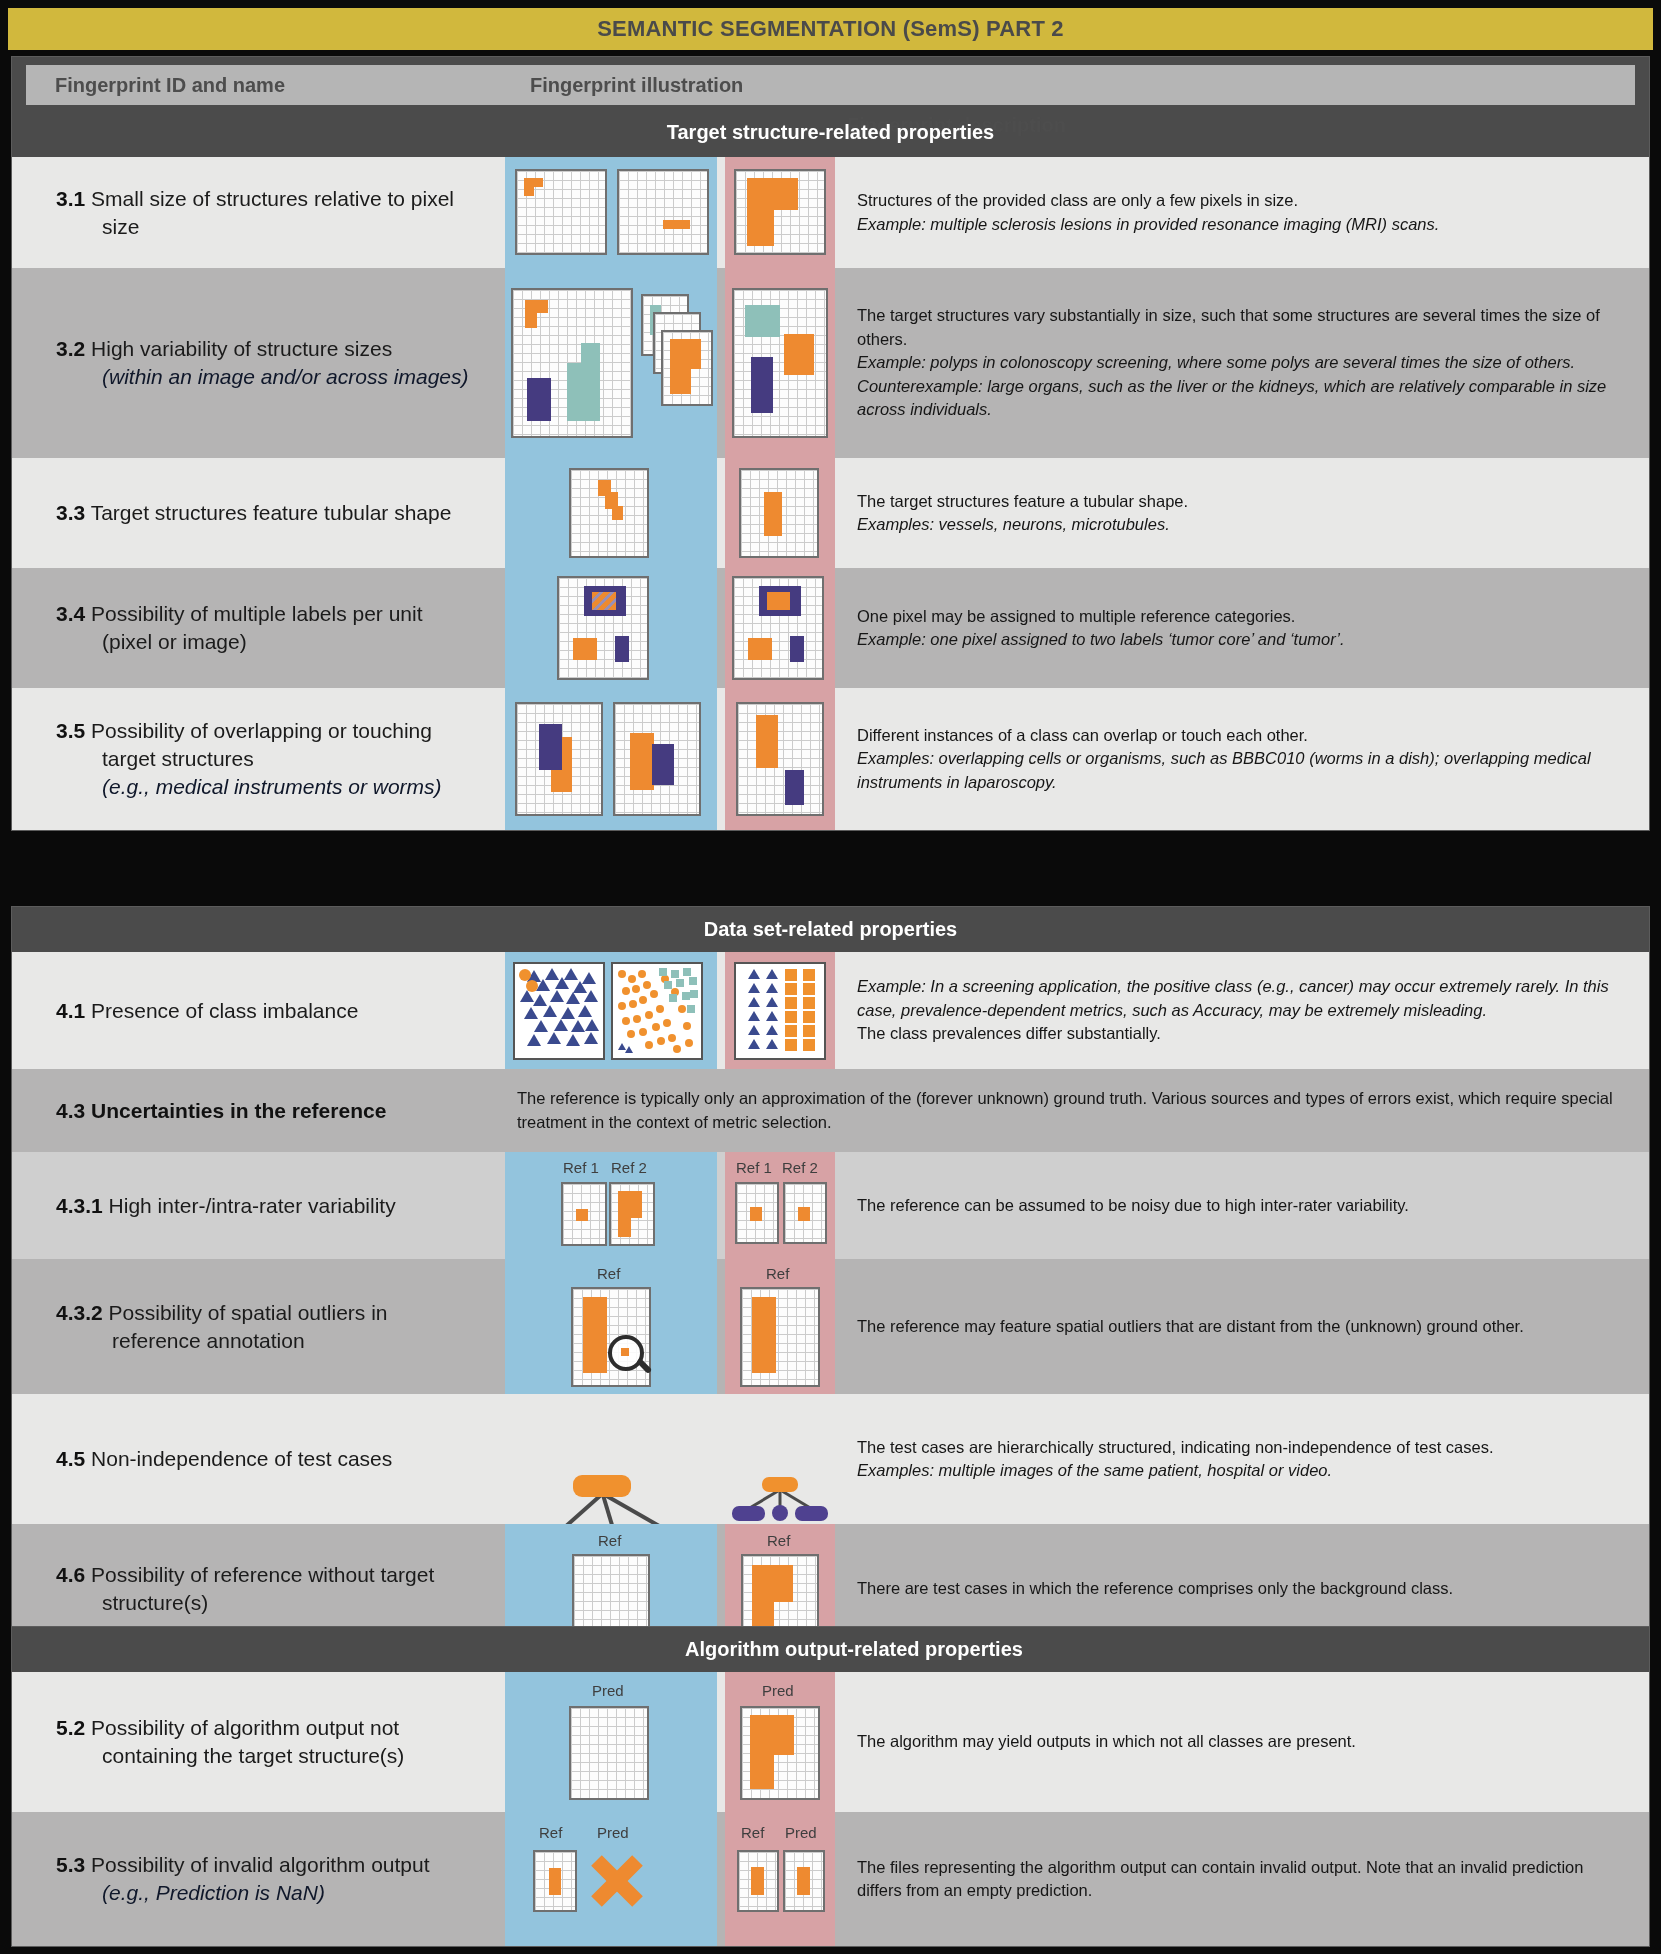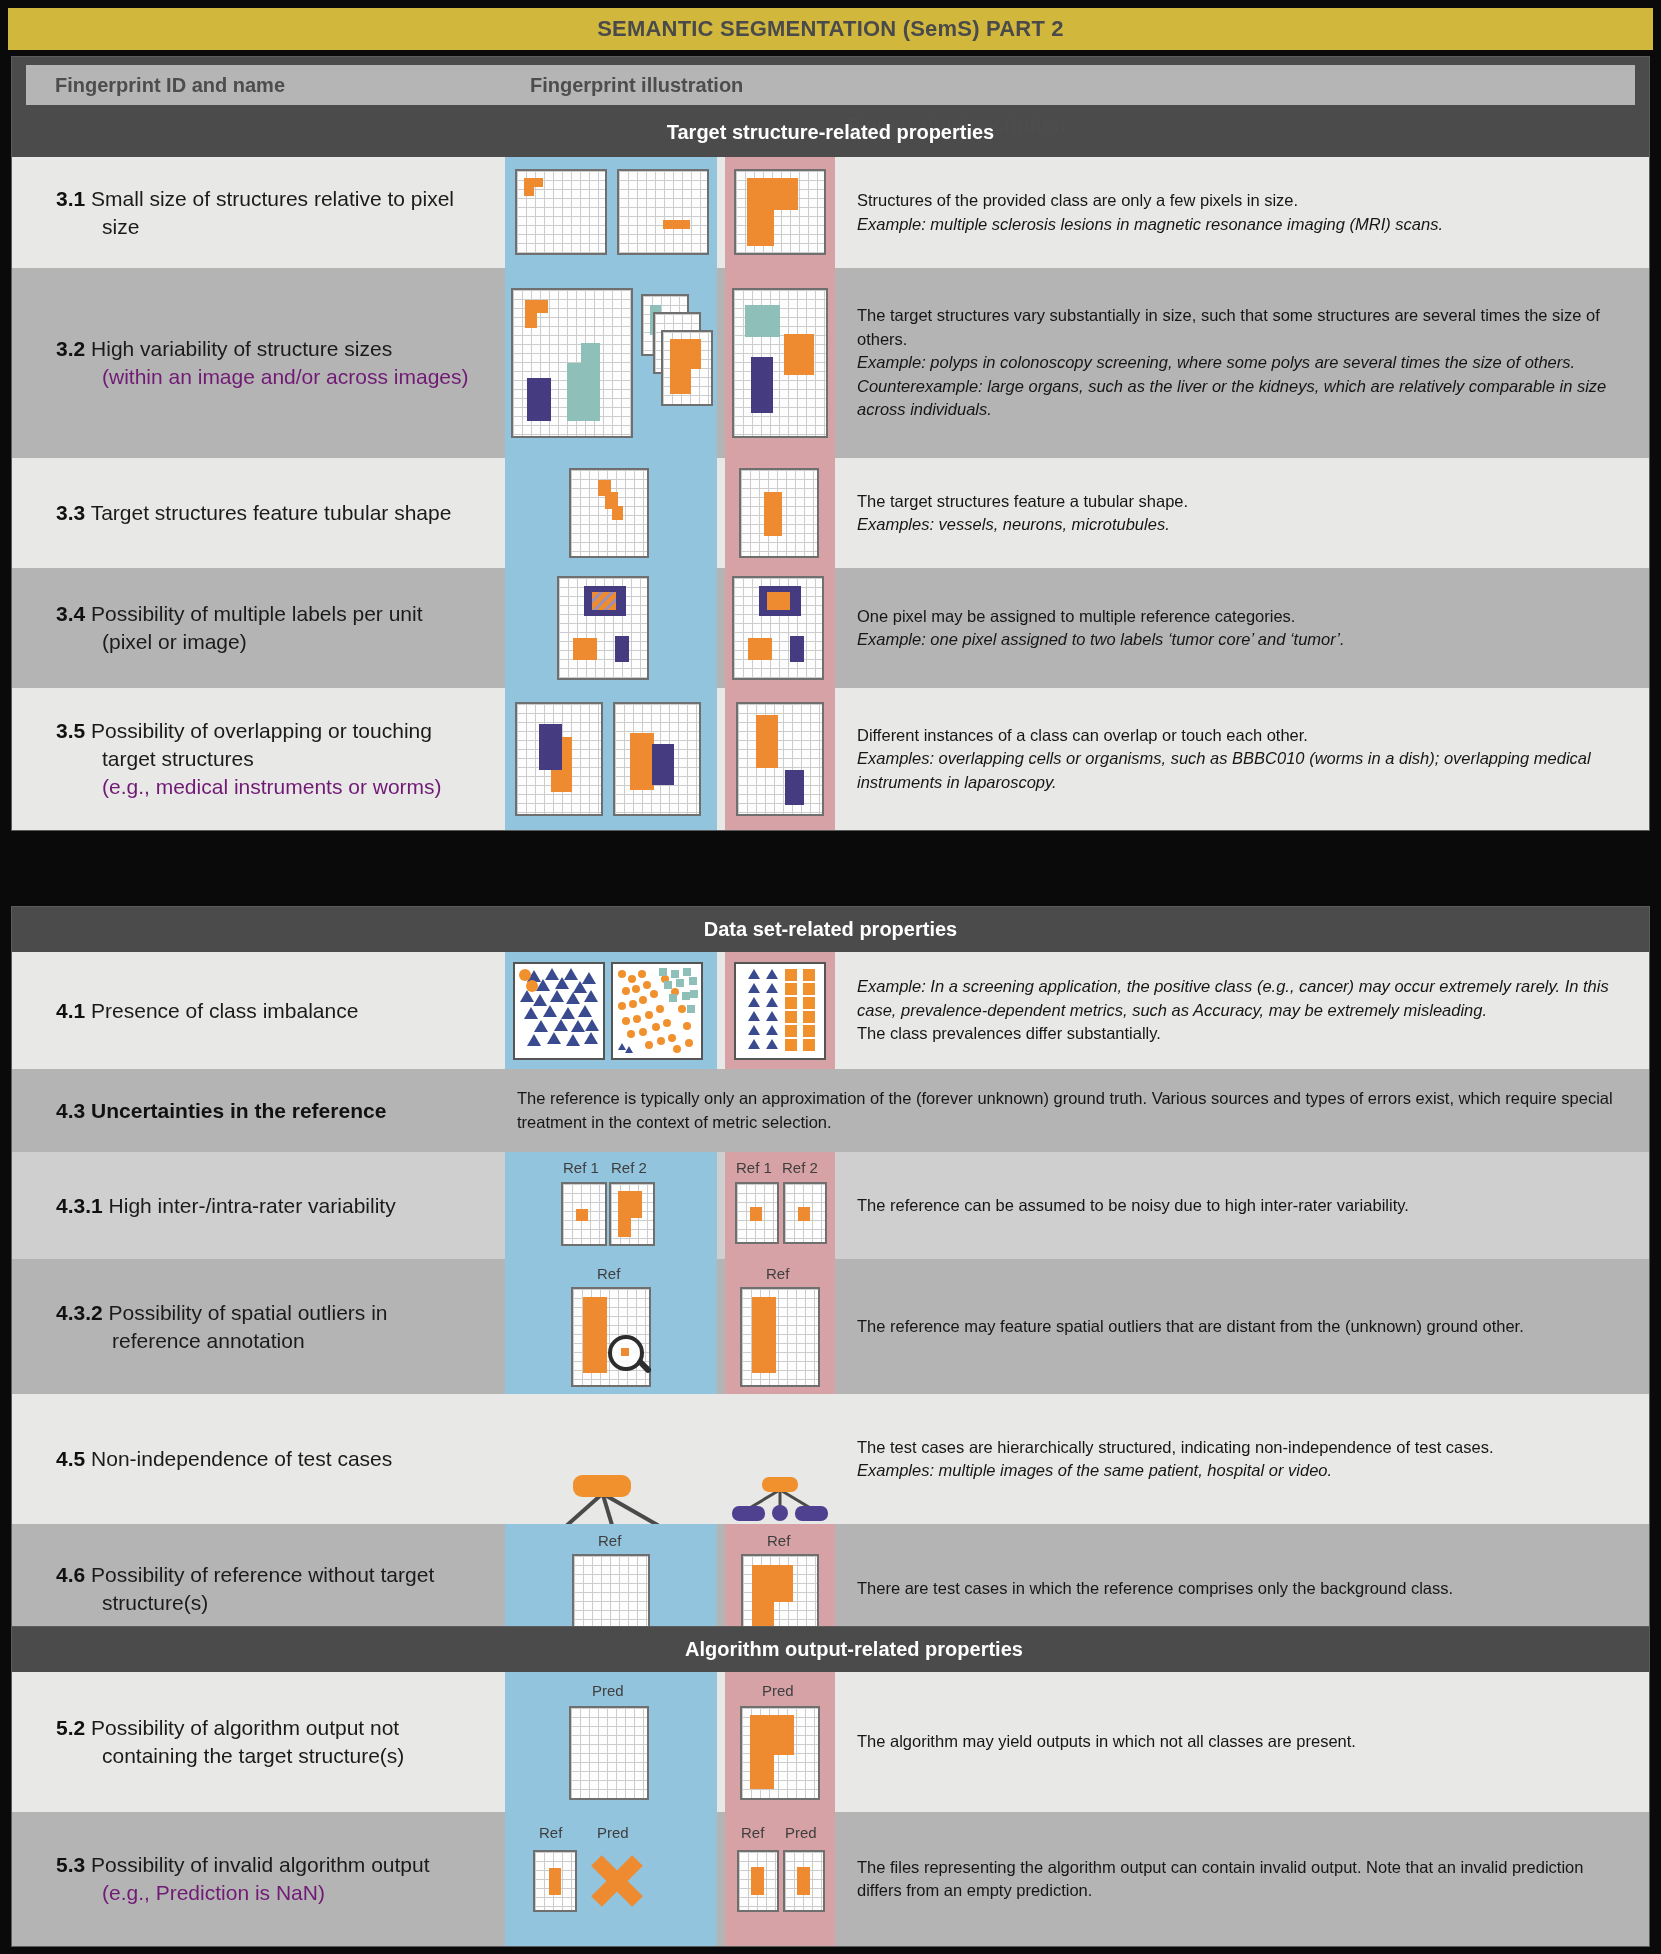--- a/index.html
+++ b/index.html
@@ -15,21 +15,21 @@
   #panel3{top:1627px;height:319px;}
   .hdrband{position:relative;background:#4b4b4b;}
   .hdrstrip{position:absolute;left:14px;right:14px;top:8px;height:40px;background:#b5b5b5;}
   .hdrstrip span{position:absolute;top:0;height:40px;display:flex;align-items:center;font-size:20px;font-weight:bold;color:#4d4d4d;}
   .sectitle{position:absolute;left:0;right:0;display:flex;align-items:center;justify-content:center;font-size:20px;font-weight:bold;color:#ffffff;}
   
   .row{display:flex;width:100%;}
   .cname{width:493px;display:flex;align-items:center;box-sizing:border-box;padding:6px 28px 6px 44px;}
   .nm{font-size:21px;color:#1b1b1b;line-height:1.32;padding-left:46px;text-indent:-46px;}
   .nm b{color:#111;}
-  .nm .sub{color:#701a75;}
+  .nm .sub{color:#0f172a;font-style:italic;}
   .cblue{width:212px;background:#93c4dd;position:relative;flex:none;}
   .cgap{width:8px;flex:none;}
   .cpink{width:110px;background:#d7a2a5;position:relative;flex:none;}
   .cdesc{flex:1;display:flex;flex-direction:column;justify-content:center;box-sizing:border-box;padding:8px 26px 8px 22px;}
   .dline{font-size:16.5px;color:#161616;line-height:1.42;}
   .dline.it{font-style:italic;}
   .bg-l{background:#e8e8e7;}
   .bg-m{background:#b5b4b4;}
   .bg-s{background:#cfcfcf;}
   
@@ -92,21 +92,21 @@
     </div>
     <div class="cgap"></div>
     <div class="cpink">
       <div class="grid" style="left:9px;top:12px;width:92px;height:86px;">
         <div class="sh o" style="left:12%;top:8%;width:58%;height:40%;"></div>
         <div class="sh o" style="left:12%;top:8%;width:31%;height:84%;"></div>
       </div>
     </div>
     <div class="cdesc">
       <div class="dline">Structures of the provided class are only a few pixels in size.</div>
-      <div class="dline it">Example: multiple sclerosis lesions in magnetic resonance imaging (MRI) scans.</div>
+      <div class="dline it">Example: multiple sclerosis lesions in provided resonance imaging (MRI) scans.</div>
     </div>
   </div>
 
   <div class="row bg-m" style="height:190px;">
     <div class="cname">
       <div class="nm"><b>3.2</b> <span>High variability of structure sizes</span><br><span class="sub">(within an image and/or across images)</span></div>
     </div>
     <div class="cblue">
       <div class="grid" style="left:6px;top:20px;width:122px;height:150px;">
         <div class="sh o" style="left:10%;top:7%;width:20%;height:9%;"></div>

